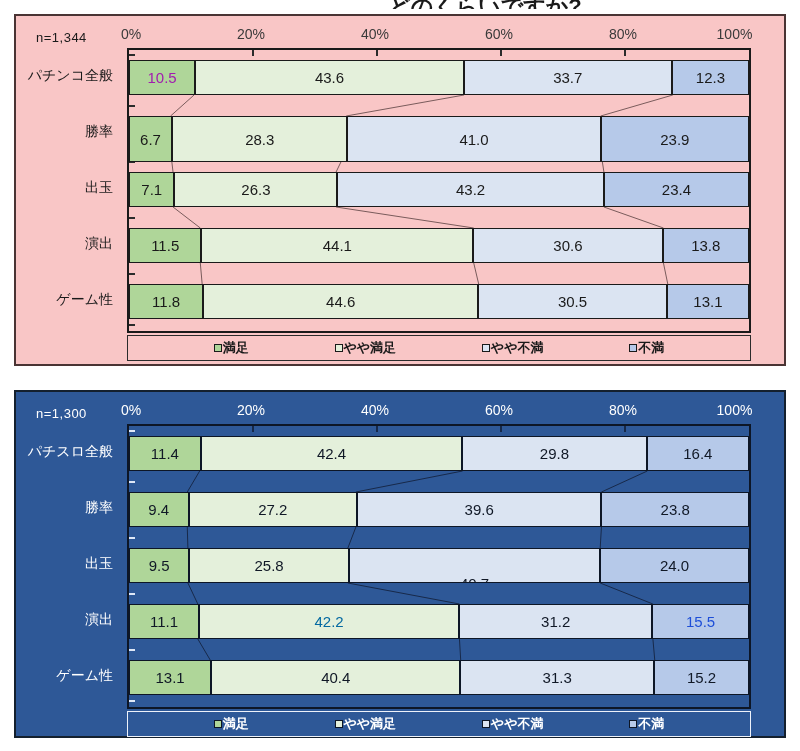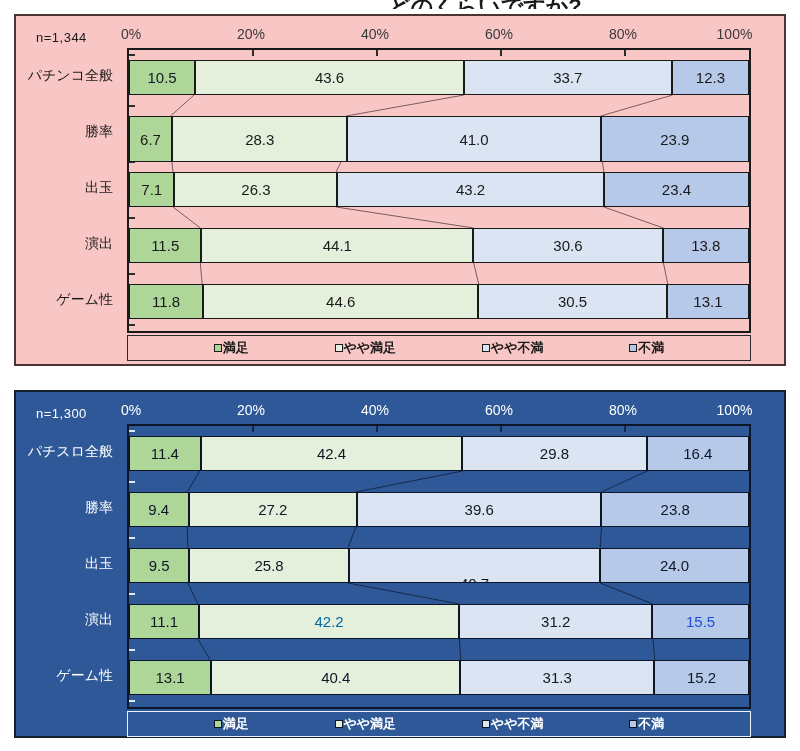--- a/index.html
+++ b/index.html
@@ -90,21 +90,21 @@
         <line x1="471.6716716716716" y1="101" x2="474.91999999999996" y2="122" stroke="#7a5c5c" stroke-width="1"></line>
         <line x1="44.019999999999996" y1="157" x2="71.3" y2="178" stroke="#7a5c5c" stroke-width="1"></line>
         <line x1="207.07999999999998" y1="157" x2="344.72" y2="178" stroke="#7a5c5c" stroke-width="1"></line>
         <line x1="474.91999999999996" y1="157" x2="534.4399999999999" y2="178" stroke="#7a5c5c" stroke-width="1"></line>
         <line x1="71.3" y1="213" x2="73.16000000000001" y2="234" stroke="#7a5c5c" stroke-width="1"></line>
         <line x1="344.72" y1="213" x2="349.68000000000006" y2="234" stroke="#7a5c5c" stroke-width="1"></line>
         <line x1="534.4399999999999" y1="213" x2="538.7800000000001" y2="234" stroke="#7a5c5c" stroke-width="1"></line>
       </svg>
   <div class="bar-row" style="top: 10px; height: 35px;">
         <div class="seg" style="flex-grow: 10.5; background: rgb(175, 214, 153); border-color: rgb(26, 26, 26);">
-          <span class="seg-value" style="color: #0f172a;">10.5</span>
+          <span class="seg-value" style="color: #a21caf;">10.5</span>
         </div>
         <div class="seg" style="flex-grow: 43.6; background: rgb(228, 240, 219); border-color: rgb(26, 26, 26);">
           <span class="seg-value" style="color: rgb(26, 26, 26);">43.6</span>
         </div>
         <div class="seg" style="flex-grow: 33.7; background: rgb(219, 228, 242); border-color: rgb(26, 26, 26);">
           <span class="seg-value" style="color: rgb(26, 26, 26);">33.7</span>
         </div>
         <div class="seg" style="flex-grow: 12.3; background: rgb(182, 201, 233); border-color: rgb(26, 26, 26);">
           <span class="seg-value" style="color: rgb(26, 26, 26);">12.3</span>
         </div>

